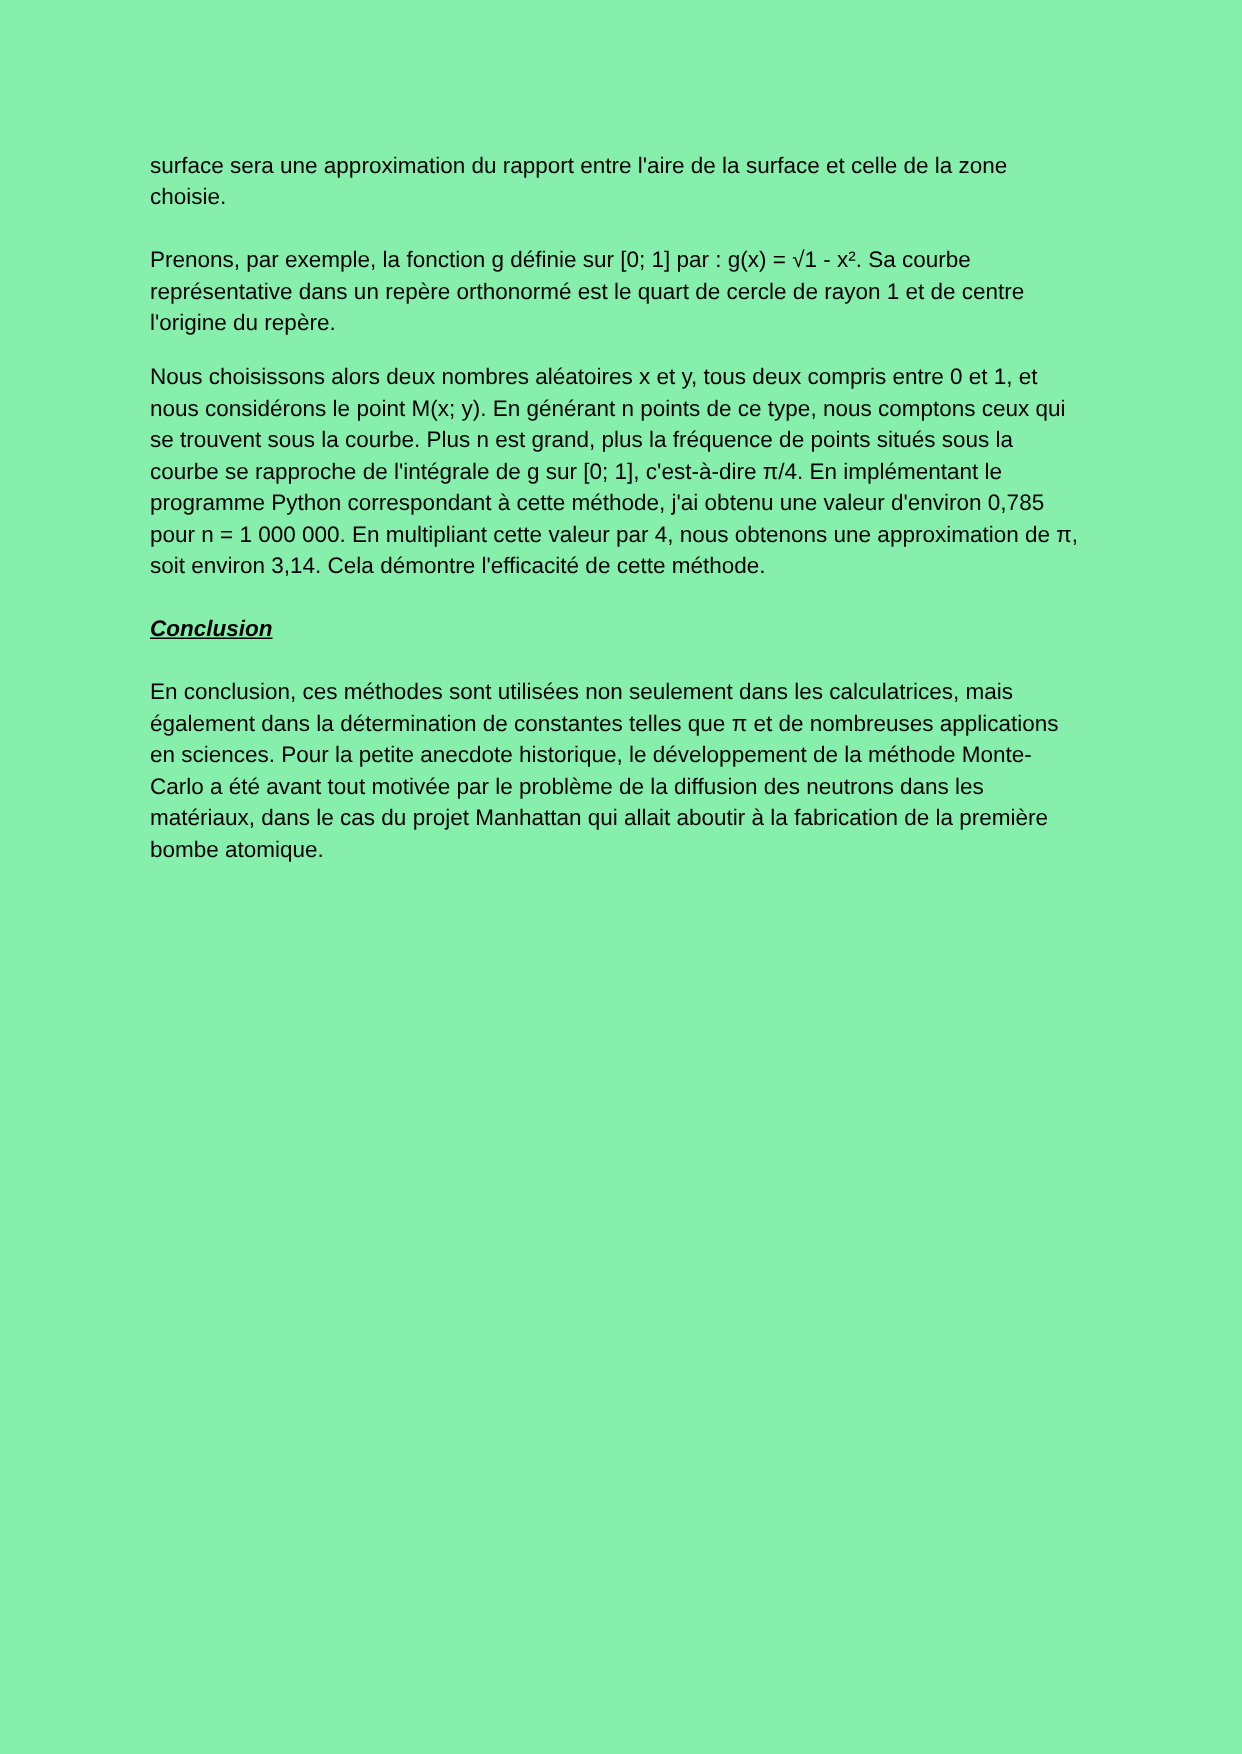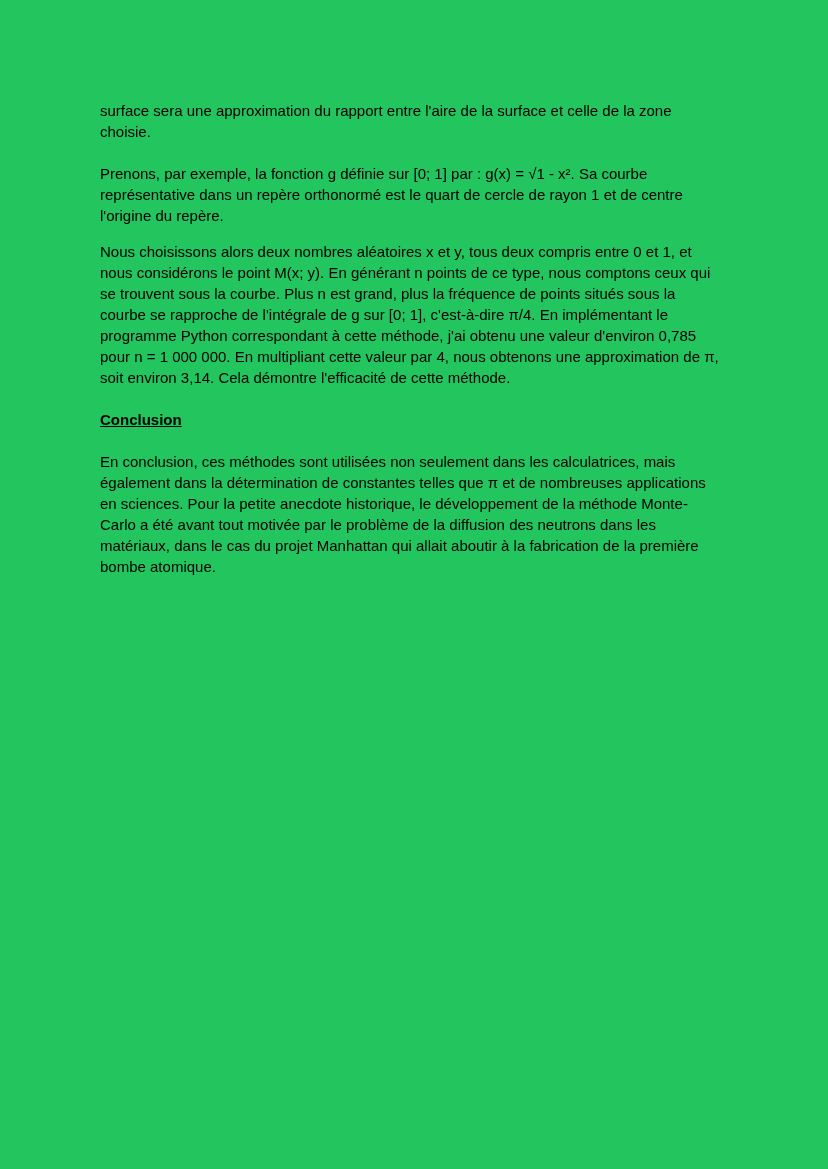--- a/index.html
+++ b/index.html
@@ -5,21 +5,21 @@
   html, body {
     margin: 0;
     padding: 0;
     background: #ffffff;
   }
   .page {
     position: relative;
     width: 828px;
     height: 1169px;
     margin: 0 auto;
-    background: #22c55e;
+    background: #86efac;
     box-sizing: border-box;
     padding: 100px 108px 0 100px;
     font-family: "Liberation Sans", "DejaVu Sans", sans-serif;
     font-size: 15px;
     line-height: 21px;
     color: #000000;
     overflow: hidden;
   }
   .para {
     margin: 0 0 21px 0;
@@ -27,20 +27,21 @@
   }
   .para.no-gap {
     margin-bottom: 15px;
   }
   .heading {
     margin: 0 0 21px 0;
     font-size: 15px;
     line-height: 21px;
     font-weight: bold;
     text-decoration: underline;
+    font-style: italic;
   }
 </style>
 </head>
 <body>
 
 <div class="page">
 
   <p class="para">surface sera une approximation du rapport entre l'aire de la surface et celle de la zone choisie.</p>
 
   <p class="para no-gap">Prenons, par exemple, la fonction g définie sur [0; 1] par : g(x) = √1 - x². Sa courbe représentative dans un repère orthonormé est le quart de cercle de rayon 1 et de centre l'origine du repère.</p>

